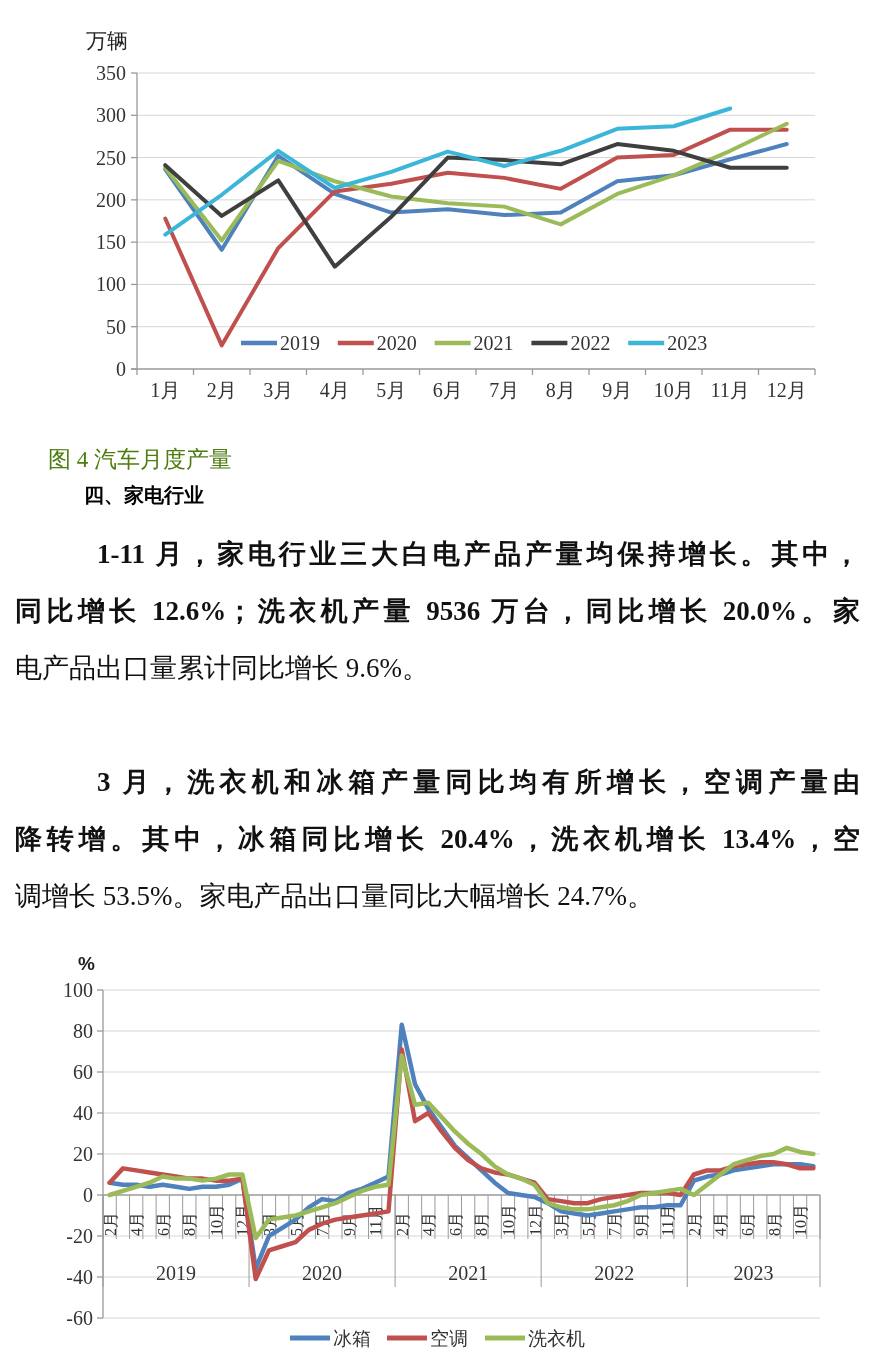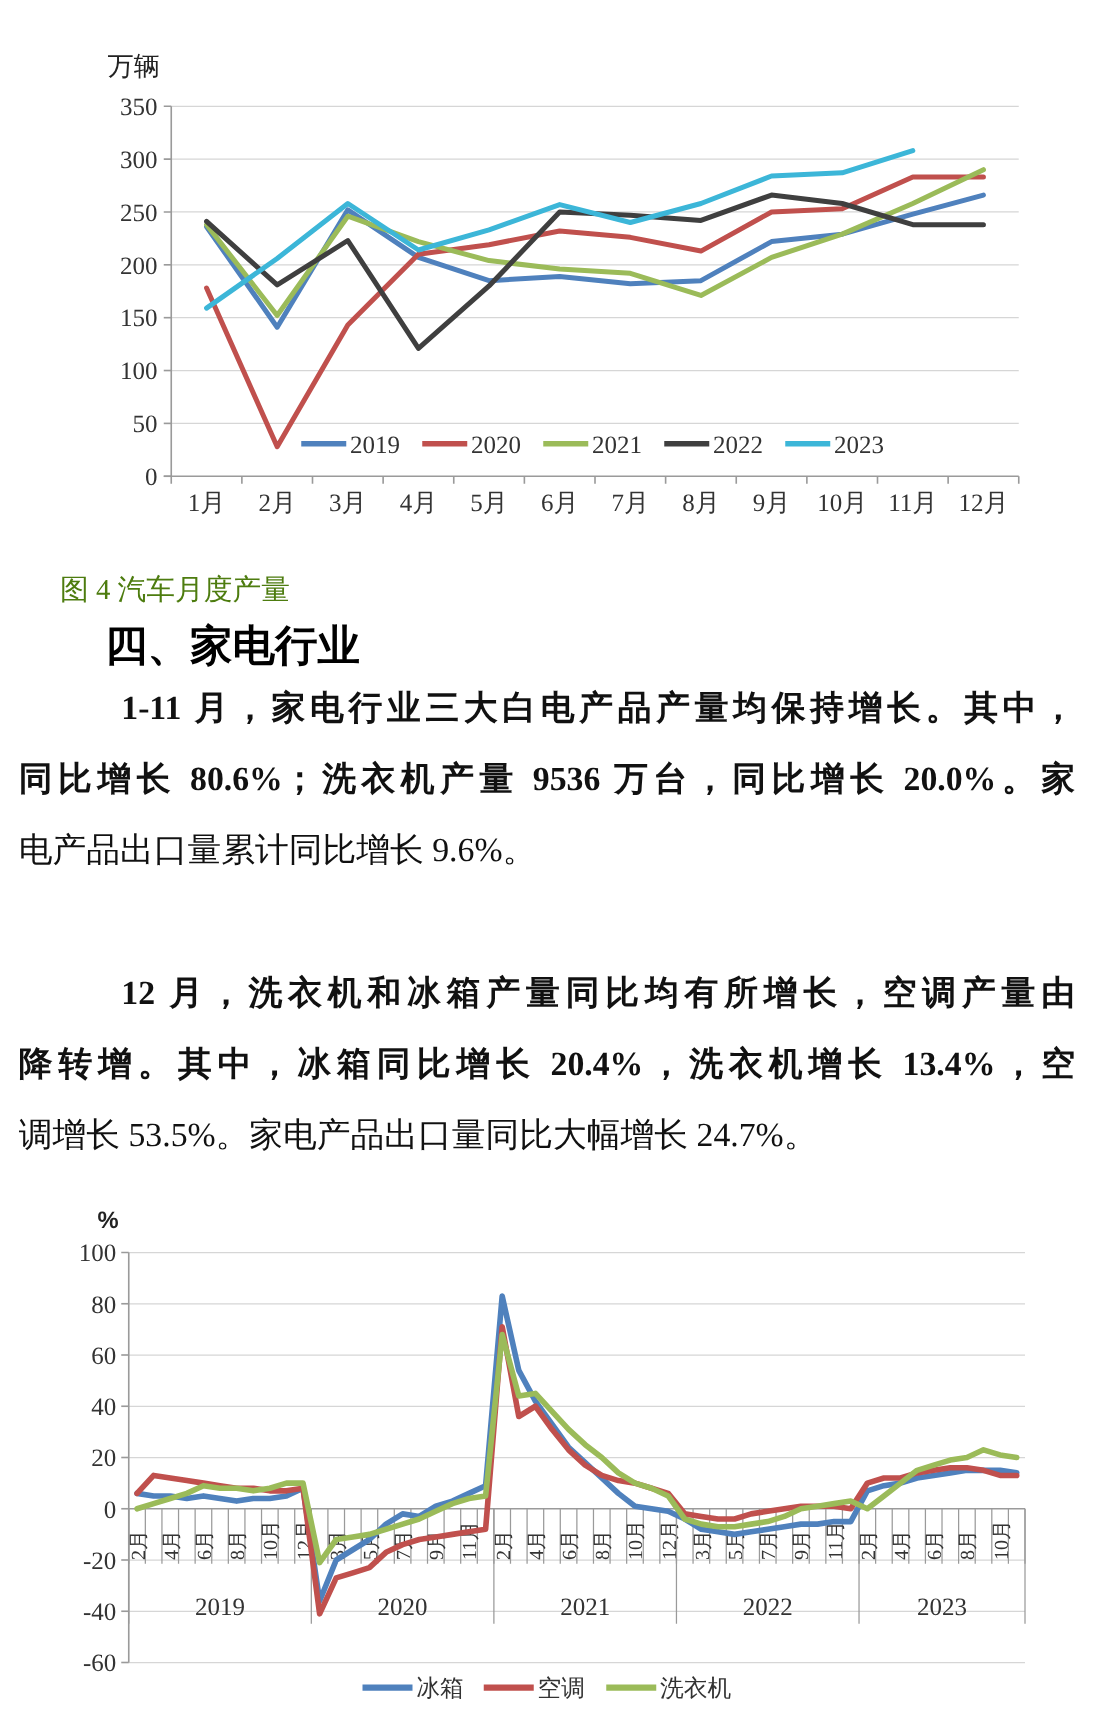--- a/index.html
+++ b/index.html
@@ -1,23 +1,23 @@
 <!DOCTYPE html>
 <html><head>
 <meta charset="utf-8">
 <style>
   html,body{margin:0;padding:0;background:#fff;}
   .page{position:relative;width:875px;height:1352px;background:#ffffff;overflow:hidden;
-        font-family:"Liberation Serif",serif;color:#1a1a1a;margin-top:12px;}
+        font-family:"Liberation Serif",serif;color:#1a1a1a;}
   .page svg{position:absolute;left:0;}
   #chart1{top:0;}
   #chart2{top:930px;}
   .caption{position:absolute;top:444px;left:0;width:875px;text-align:left;
            font-size:23px;color:#4d7c0f;font-family:"Liberation Serif",serif;padding-left:48px;}
-  .heading{position:absolute;top:482px;left:84px;margin:0;font-size:34px;font-weight:bold;
+  .heading{position:absolute;top:482px;left:84px;margin:0;font-size:20px;font-weight:bold;
            color:#000;font-family:"Liberation Sans",sans-serif;}
   .para{position:absolute;left:15px;width:845px;font-size:27px;line-height:57px;color:#111;}
   .bline{height:57px;line-height:57px;overflow:hidden;white-space:normal;}
   .bline.just{text-align:justify;font-weight:bold;}
   .bline.just::after{content:"";display:inline-block;width:100%;height:0;}
   .bline.indent{text-indent:82px;}
   .chart-num{font-family:"Liberation Serif",serif;}
 </style>
 </head>
 <body>
@@ -113,25 +113,25 @@
         </g>
       </g>
     </svg>
 
   <div class="caption">图 4  汽车月度产量</div>
 
   <h2 class="heading">四、家电行业</h2>
 
   <div class="para" style="top:526px">
       <div class="bline just indent">1-11 月，家电行业三大白电产品产量均保持增长。其中，</div>
-      <div class="bline just">同比增长 80.6%；洗衣机产量 9536 万台，同比增长 20.0%。家</div>
+      <div class="bline just">同比增长 12.6%；洗衣机产量 9536 万台，同比增长 20.0%。家</div>
       <div class="bline">电产品出口量累计同比增长 9.6%。</div>
     </div>
   <div class="para" style="top:754px">
-      <div class="bline just indent">12 月，洗衣机和冰箱产量同比均有所增长，空调产量由</div>
+      <div class="bline just indent">3 月，洗衣机和冰箱产量同比均有所增长，空调产量由</div>
       <div class="bline just">降转增。其中，冰箱同比增长 20.4%，洗衣机增长 13.4%，空</div>
       <div class="bline">调增长 53.5%。家电产品出口量同比大幅增长 24.7%。</div>
     </div>
 
   <svg id="chart2" width="875" height="442" viewBox="0 0 875 442">
       <g>
         <text x="78" y="40" font-size="19" font-weight="bold" fill="#222" font-family="&quot;Liberation Sans&quot;,sans-serif">%</text>
       </g>
       <g>
         <line x1="103" y1="388" x2="820" y2="388" stroke="#D6D6D6" stroke-width="1"></line>

